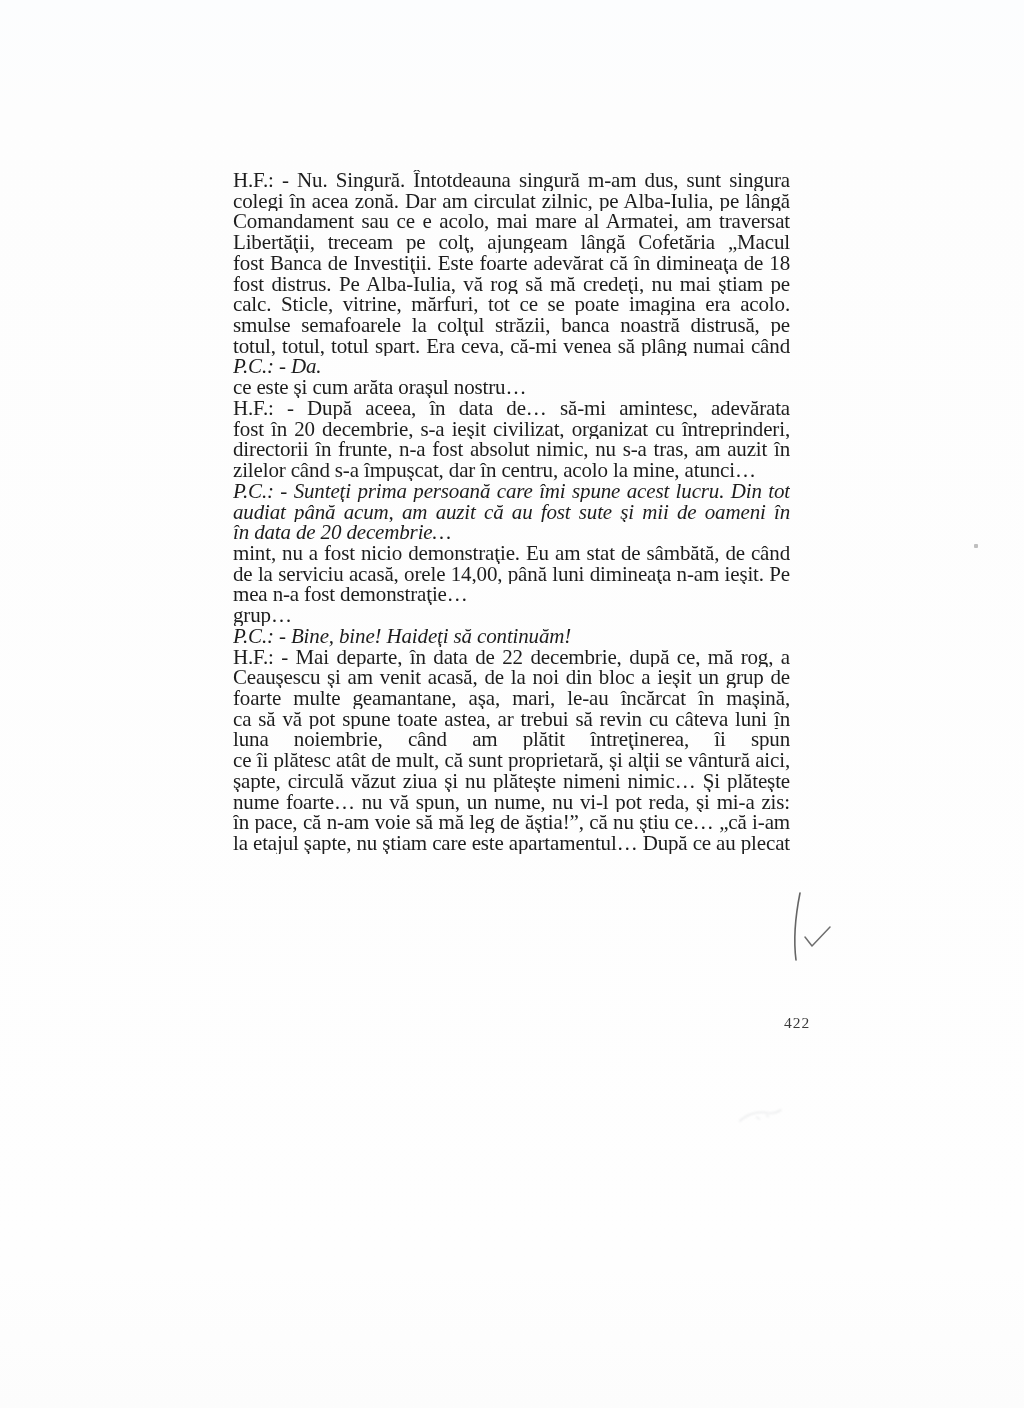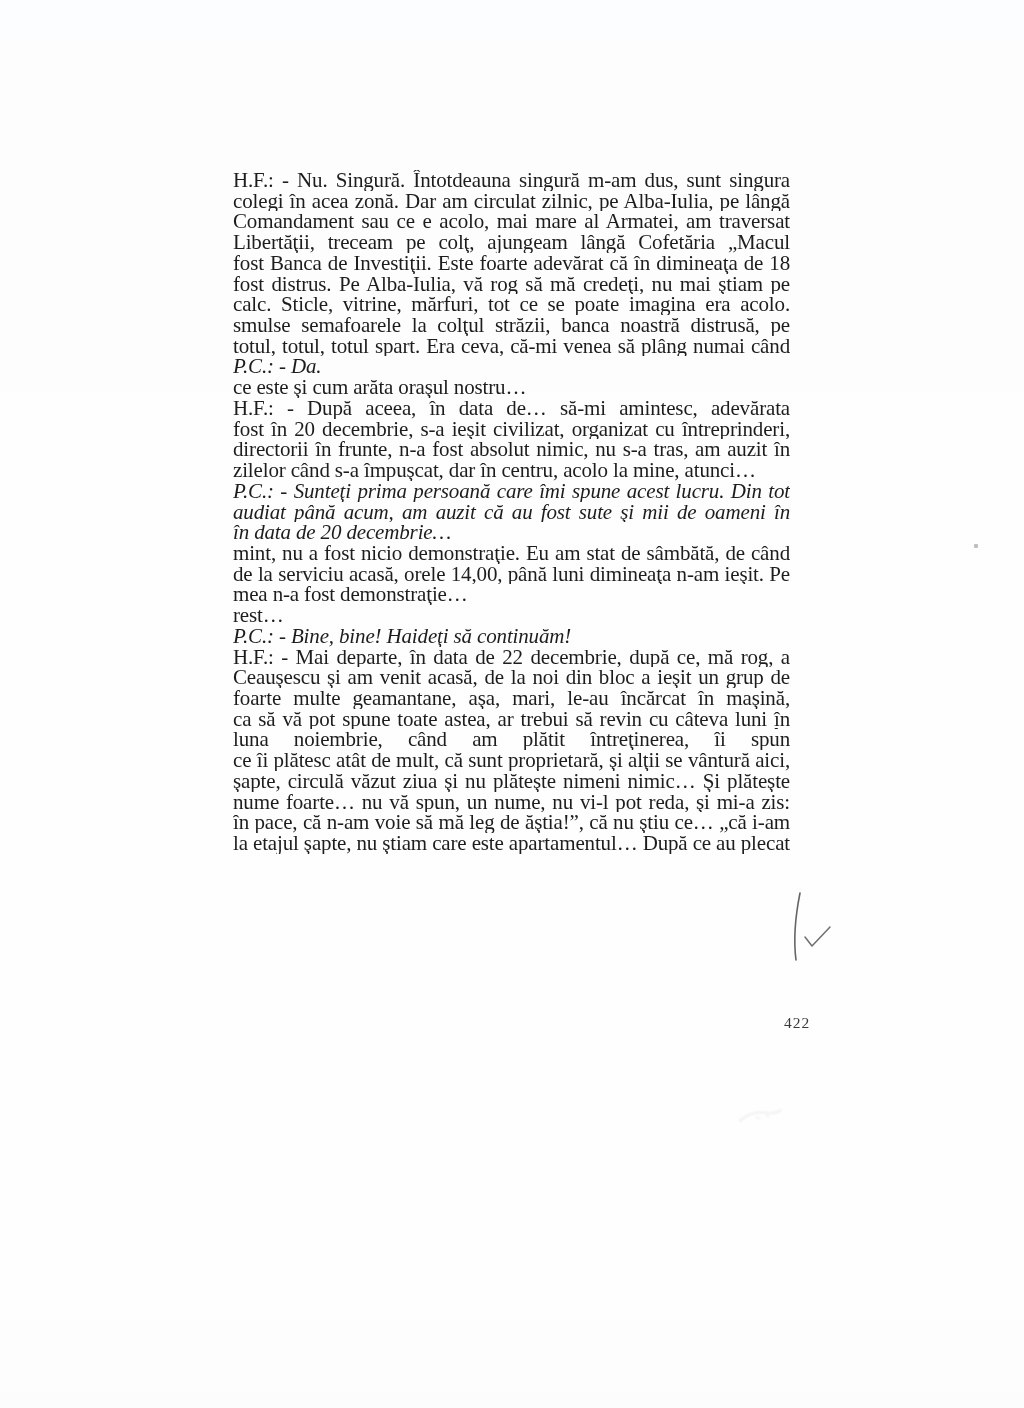--- a/index.html
+++ b/index.html
@@ -97,21 +97,21 @@
       <div class="line">H.F.: - După aceea, în data de… să-mi amintesc, adevărata demonstraţie a</div>
       <div class="line">fost în 20 decembrie, s-a ieşit civilizat, organizat cu întreprinderi, cu</div>
       <div class="line">directorii în frunte, n-a fost absolut nimic, nu s-a tras, am auzit în restul</div>
       <div class="line para-last">zilelor când s-a împuşcat, dar în centru, acolo la mine, atunci…</div>
       <div class="line italic">P.C.: - Sunteţi prima persoană care îmi spune acest lucru. Din tot ce am</div>
       <div class="line italic">audiat până acum, am auzit că au fost sute şi mii de oameni în stradă, până</div>
       <div class="line italic para-last">în data de 20 decembrie…</div>
       <div class="line">mint, nu a fost nicio demonstraţie. Eu am stat de sâmbătă, de când am venit</div>
       <div class="line">de la serviciu acasă, orele 14,00, până luni dimineaţa n-am ieşit. Pe strada</div>
       <div class="line para-last">mea n-a fost demonstraţie…</div>
-      <div class="line para-last">rest…</div>
+      <div class="line para-last">grup…</div>
       <div class="line italic para-last">P.C.: - Bine, bine! Haideţi să continuăm!</div>
       <div class="line">H.F.: - Mai departe, în data de 22 decembrie, după ce, mă rog, a căzut</div>
       <div class="line">Ceauşescu şi am venit acasă, de la noi din bloc a ieşit un grup de indivizi cu</div>
       <div class="line">foarte multe geamantane, aşa, mari, le-au încărcat în maşină, plecau… Dar</div>
       <div class="line">ca să vă pot spune toate astea, ar trebui să revin cu câteva luni în urmă… În</div>
       <div class="line">luna noiembrie, când am plătit întreţinerea, îi spun administratorului meu de</div>
       <div class="line">ce îi plătesc atât de mult, că sunt proprietară, şi alţii se vântură aici, la etajul</div>
       <div class="line">şapte, circulă văzut ziua şi nu plăteşte nimeni nimic… Şi plăteşte unul, un</div>
       <div class="line">nume foarte… nu vă spun, un nume, nu vi-l pot reda, şi mi-a zis: „Lăsaţi-mă</div>
       <div class="line">în pace, că n-am voie să mă leg de ăştia!”, că nu ştiu ce… „că i-am spus lu’</div>

